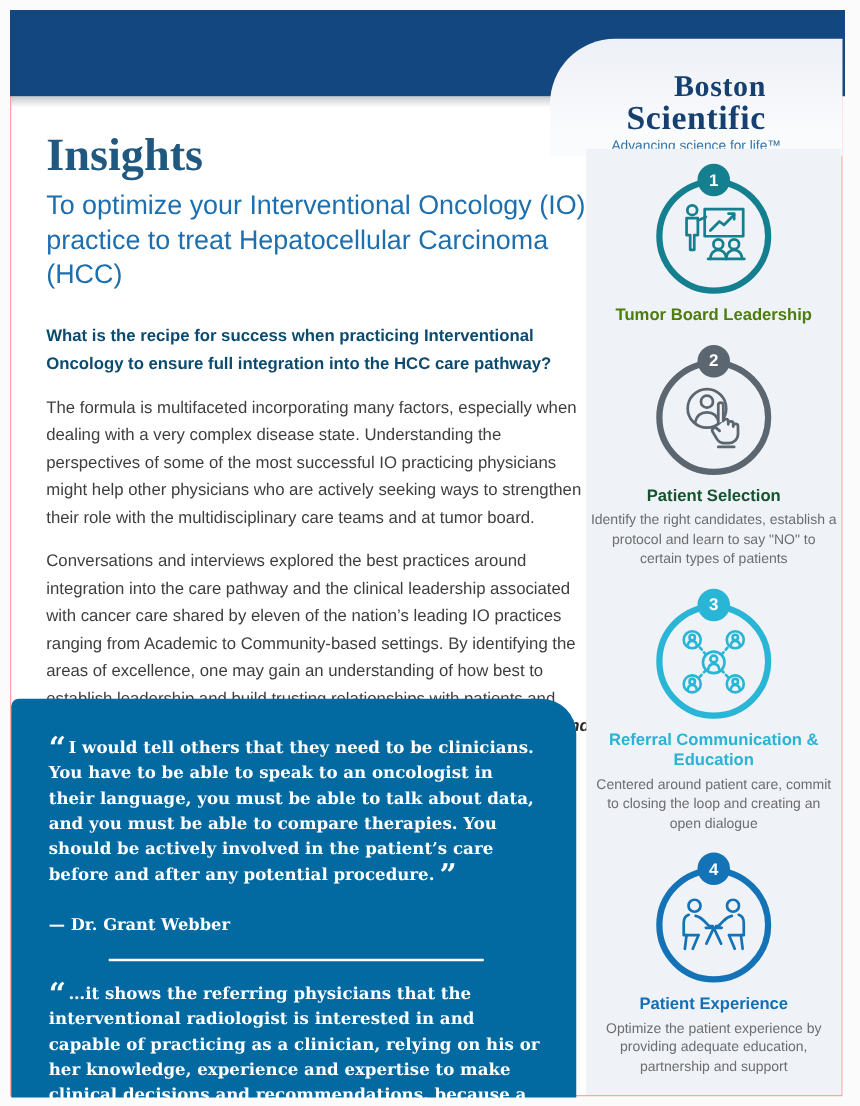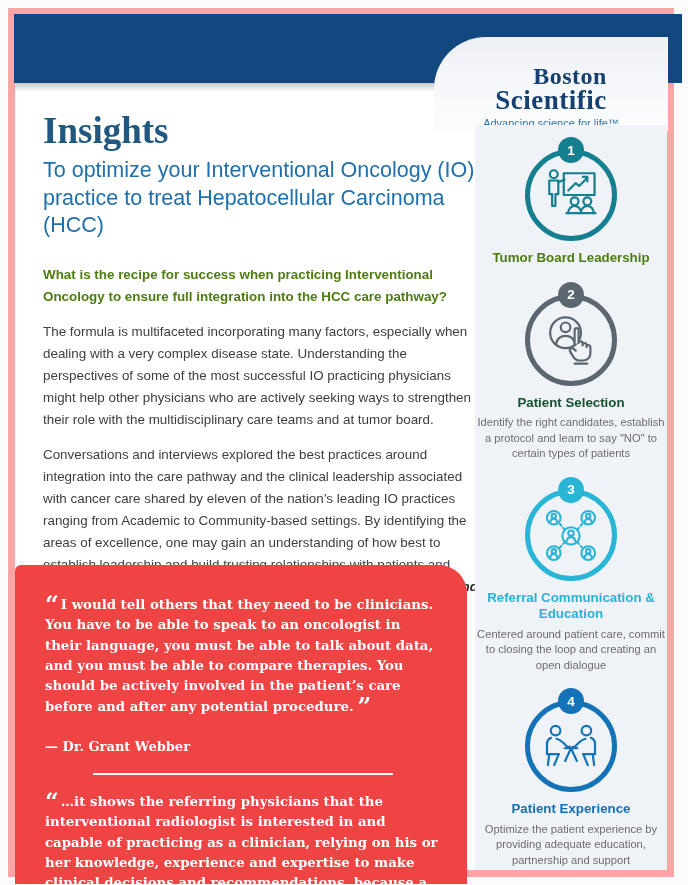--- a/index.html
+++ b/index.html
@@ -1,19 +1,19 @@
 <!DOCTYPE html>
 <html><head>
 <meta charset="utf-8">
 <style>
   * { margin: 0; padding: 0; box-sizing: border-box; }
   html, body { width: 688px; height: 885px; background: #fbfbfc; font-family: "Liberation Sans", sans-serif; }
   .page {
     position: absolute; left: 8px; top: 8px; width: 666px; height: 869px;
-    background: #ffffff; border: 7px solid #fca5a5; padding-left: 20px;
+    background: #ffffff; border: 1px solid #fca5a5; padding-left: 20px;
   }
 
   
   .navy-band { position: absolute; left: -1px; top: -1px; width: 668px; height: 69px; background: #13477f; }
   .band-shadow { position: absolute; left: 0; top: 68px; width: 442px; height: 9px;
     background: linear-gradient(180deg, rgba(90,100,110,0.35), rgba(90,100,110,0)); }
   .logo-panel {
     position: absolute; right: -1px; top: 22px; width: 234px; height: 94px;
     background: linear-gradient(180deg, #edf0f6 0%, #fafbfd 80%);
     border-top-left-radius: 52px;
@@ -22,28 +22,28 @@
   }
   .logo { color: #15406f; font-family: "Liberation Serif", serif; line-height: 0.9; }
   .logo-line1 { font-size: 24px; font-weight: 600; margin-left: 38px; letter-spacing: 0.5px; }
   .logo-line2 { font-size: 27px; font-weight: 600; letter-spacing: 0.5px; }
   .tagline { font-size: 11px; color: #2e74a9; margin-top: 5px; }
 
   
   .main-col { position: absolute; left: 28px; top: 94px; width: 438px; }
   .page-title { font-family: "Liberation Serif", serif; font-size: 37px; font-weight: 600; color: #20587f; }
   .page-subtitle { font-size: 21.5px; font-weight: 500; color: #1e6fae; line-height: 1.28; margin-top: 5px; }
-  .question { margin-top: 24px; font-size: 13.4px; font-weight: 700; color: #4d7c0f; line-height: 1.65; }
+  .question { margin-top: 24px; font-size: 13.4px; font-weight: 700; color: #0c4a6e; line-height: 1.65; }
   .body-p { margin-top: 13px; font-size: 13.4px; color: #3d3e3f; line-height: 1.64; }
   .emph { display: inline; font-style: italic; font-weight: 700; color: #2a2a2b; }
 
   
   .quote-box {
     position: absolute; left: 0; top: 550px; width: 452px; height: 319px;
-    background: #ef4444; border-radius: 6px 28px 0 0;
+    background: #0369a1; border-radius: 6px 28px 0 0;
     padding: 30px 26px 0 30px; color: #ffffff;
   }
   .quote-text { font-family: "DejaVu Serif", serif; font-weight: 700; font-size: 13.3px; line-height: 1.53; }
   .qmark { font-family: "DejaVu Serif", serif; font-weight: 700; font-size: 24px; line-height: 0; vertical-align: -4px; letter-spacing: -2px; margin-right: 4px; }
   .qmark.close { margin-left: 4px; margin-right: 0; }
   .attr { font-family: "DejaVu Serif", serif; font-weight: 700; font-size: 13px; margin-top: 22px; }
   .divider { width: 300px; height: 2px; background: #ffffff; margin: 19px auto 17px auto; }
 
   
   .sidebar {

